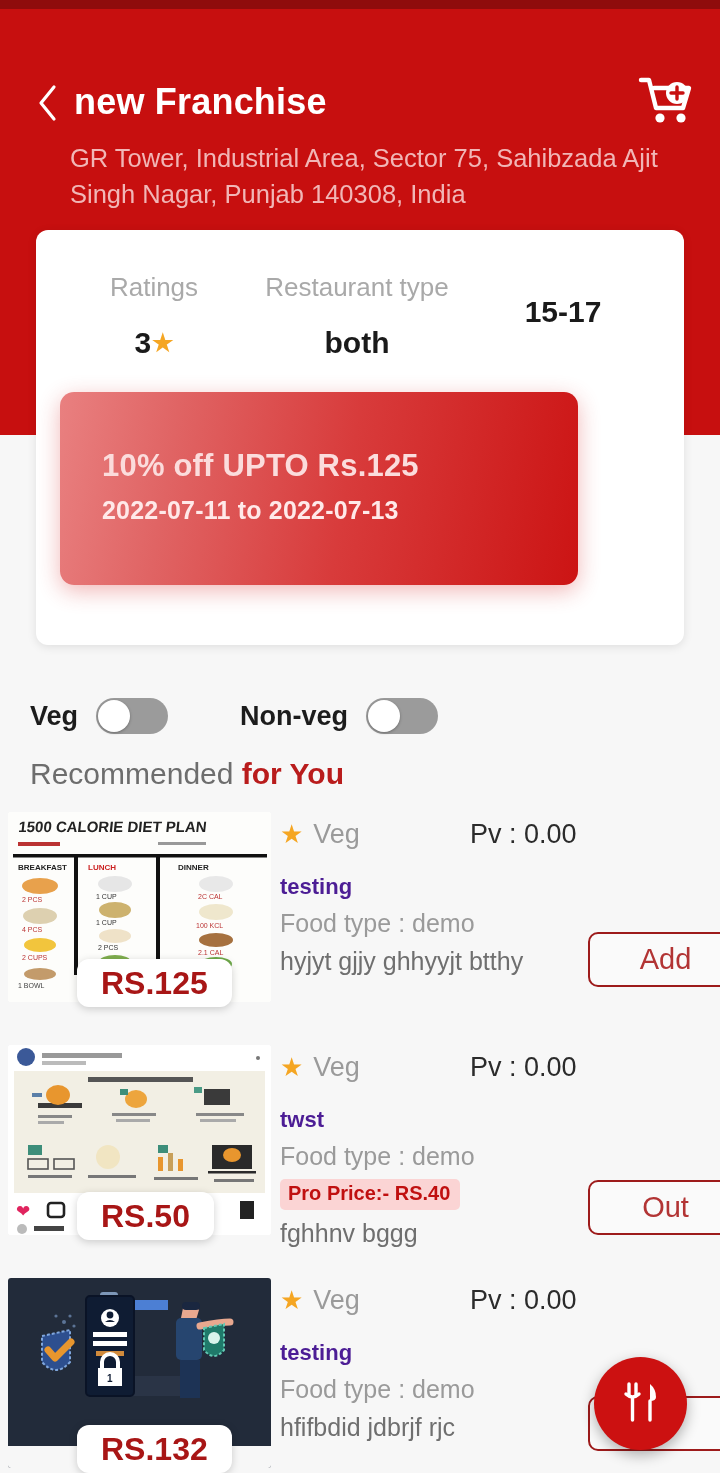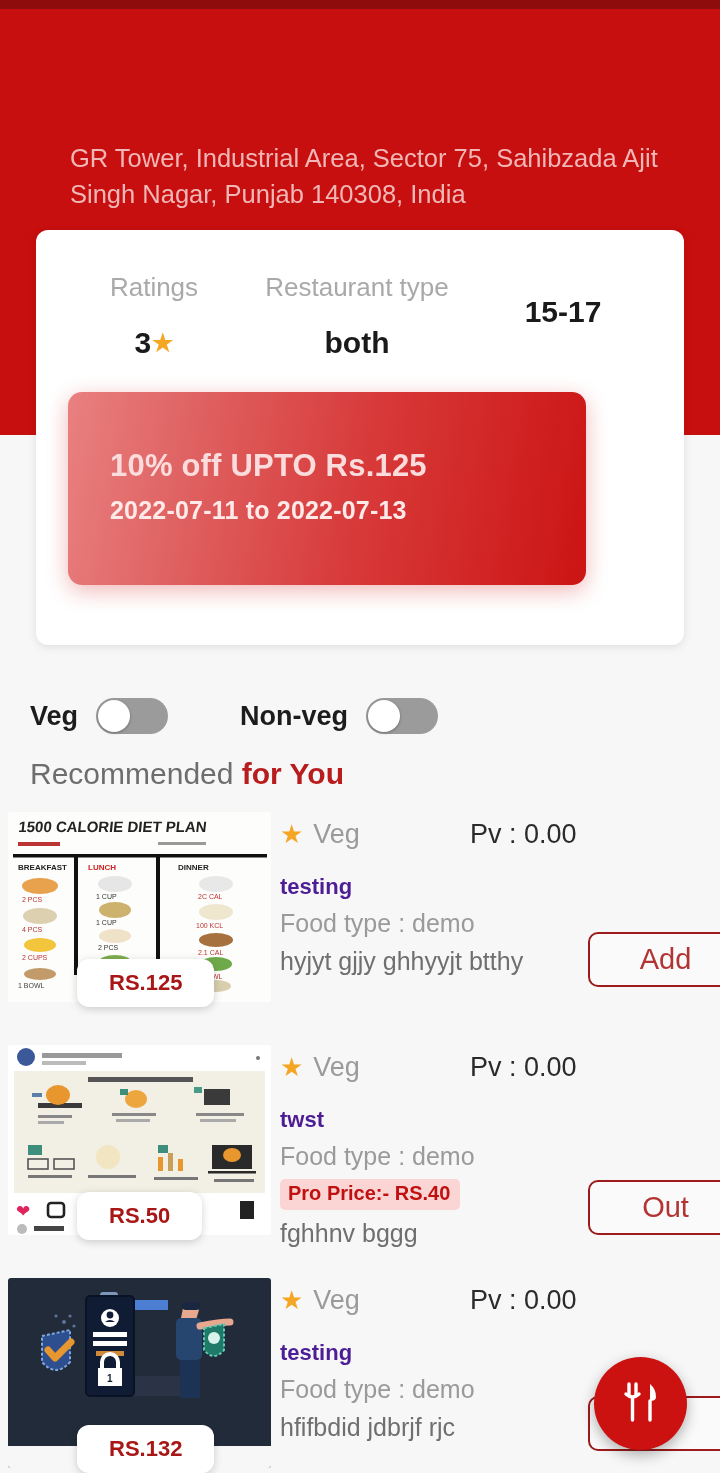--- a/index.html
+++ b/index.html
@@ -47,21 +47,21 @@
   .stat { flex:1; text-align:center; }
   .stat.first { flex:0 0 200px; }
   .stat-label { font-size:26px; color:#a9a9a9; font-weight:400;text-align:center; }
   .stat-value {
     margin-top:23px; font-size:30px; font-weight:700; color:#1a1a1a;
     display:flex; align-items:center; justify-content:center; gap:1px;
   }
   .stat-star { color:#f5a623; font-size:24px; line-height:1; }
 
   
-  .offer-wrap { position:absolute; top:162px; left:32px; width:518px; }
+  .offer-wrap { position:absolute; top:162px; left:24px; width:518px; }
   .offer {
     width:518px; height:193px; border-radius:14px;
     background: linear-gradient(100deg,#e98080 0%,#e06464 22%,#d83b3b 55%,#cc1414 100%);
     box-shadow: 0 6px 22px rgba(214,40,40,.33);
     padding:56px 0 0 42px;
   }
   .offer-title { font-size:31px; font-weight:700; color:#fbdcdc; letter-spacing:.2px; }
   .offer-dates { margin-top:12px; font-size:25px; font-weight:700; color:#ffe9e9; letter-spacing:.2px; }
 
   
@@ -86,22 +86,22 @@
   .row { position:relative; height:233px; }
   .row .thumb {
     position:absolute; left:8px; top:0; width:263px; height:190px;
     border-radius:3px; overflow:hidden; background:#ffffff;
   }
   .row .thumb svg { display:block; width:263px; height:190px; }
   .price-badge {
     position:absolute; left:77px; top:147px; min-width:123px; height:48px;
     background:#ffffff; border-radius:12px;
     display:flex; align-items:center; justify-content:center;
-    font-size:22px; font-weight:700; color:#a81616;
-    box-shadow:0 2px 8px rgba(0,0,0,.18); padding:0 32px;
+    font-size:32px; font-weight:700; color:#a81616;
+    box-shadow:0 2px 8px rgba(0,0,0,.18); padding:0 24px;
   }
   .meta { position:absolute; left:280px; top:0; width:300px; }
   .meta-top { display:flex; align-items:center; height:44px; }
   .veg-star { color:#f5a623; font-size:26px; line-height:1; margin-right:10px; }
   .veg-text { font-size:27px; color:#9a9a9a; }
   .pv { position:absolute; left:470px; top:0; height:44px; line-height:44px; font-size:27px; color:#2b2b2b; }
   .item-name { margin-top:18px; font-size:22px; font-weight:700; color:#4c1d95; }
   .food-type { margin-top:9px; font-size:25px; color:#9a9a9a; }
   .pro-price {
     display:inline-block; margin-top:8px; padding:3px 10px 5px 8px;
@@ -125,20 +125,41 @@
   }
 </style>
 </head>
 <body>
 
 <div id="root">
 
   <div class="status-strip"></div>
 
   <div class="header">
+    <div class="hdr-top">
+      <div class="back-btn">
+        <span>
+          <svg width="24" height="40" viewBox="0 0 24 40" fill="none">
+            <path d="M18 4 L5 20 L18 36" stroke="#fff" stroke-width="3.2" stroke-linecap="round" stroke-linejoin="round"></path>
+          </svg>
+        </span>
+      </div>
+      <div class="hdr-title">new Franchise</div>
+      <div class="cart-btn">
+        <span>
+          <svg width="60" height="56" viewBox="0 0 60 56" fill="none">
+            <path d="M3 7 h8 l7 28 h27 l6 -20 H16" stroke="#fff" stroke-width="4.4" stroke-linecap="round" stroke-linejoin="round" fill="none"></path>
+            <circle cx="22" cy="45" r="4.6" fill="#fff"></circle>
+            <circle cx="43" cy="45" r="4.6" fill="#fff"></circle>
+            <circle cx="39" cy="20" r="11" fill="#fff"></circle>
+            <path d="M39 14 v12 M33 20 h12" stroke="#c70f0f" stroke-width="3.4" stroke-linecap="round"></path>
+          </svg>
+        </span>
+      </div>
+    </div>
     <div class="hdr-address">GR Tower, Industrial Area, Sector 75, Sahibzada Ajit Singh Nagar, Punjab 140308, India</div>
   </div>
 
   <div class="info-card">
     <div class="stats">
       <div class="stat first">
         <div class="stat-label">Ratings</div>
         <div class="stat-value">
           <span>3</span>
           <span class="stat-star">★</span>

